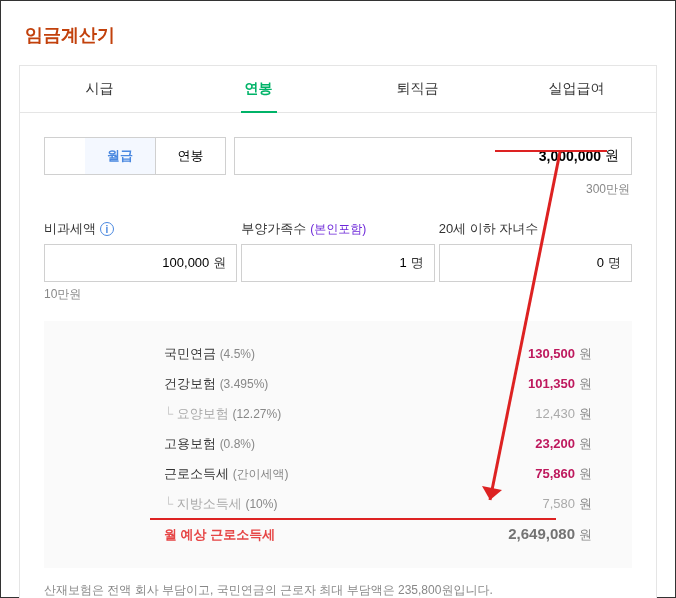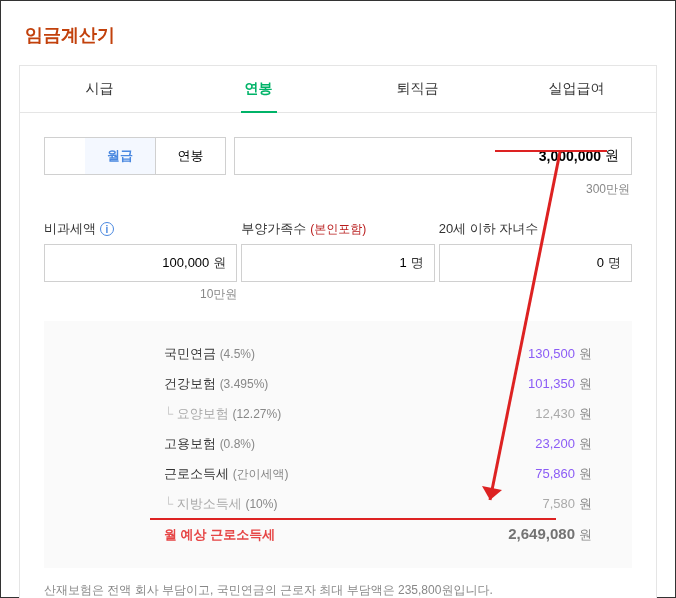--- a/index.html
+++ b/index.html
@@ -16,32 +16,32 @@
 .seg { display:flex; border:1px solid #d0d0d0;padding-left:40px; }
 .seg-btn { width:70px; text-align:center; padding:9px 0; font-size:13px; cursor:pointer; }
 .seg-btn.active { color:#4a88e0; font-weight:bold; background:#f4f8ff; }
 .seg-btn + .seg-btn { border-left:1px solid #d0d0d0; }
 .amount-box { flex:1; margin-left:8px; border:1px solid #d0d0d0; display:flex; align-items:center; justify-content:flex-end; padding:0 12px; font-size:14px; font-weight:bold; }
 .amount-box .unit { font-weight:normal; margin-left:4px; }
 .hint { text-align:right; color:#888; font-size:12px; margin:4px 2px 22px 0; }
 .row2 { display:flex; gap:4px; }
 .field { flex:1; }
 .flabel { font-size:13px; color:#333; margin-bottom:6px; display:flex; align-items:center; gap:4px; }
-.flabel .sub { color:#b91c1c; font-size:12px; }
+.flabel .sub { color:#6d28d9; font-size:12px; }
 .info-icon { display:inline-flex; width:14px; height:14px; border:1px solid #4a88e0; border-radius:50%; align-items:center; justify-content:center; color:#4a88e0; font-size:10px; font-weight:bold; }
 .input { border:1px solid #d0d0d0; padding:9px 10px; text-align:right; font-size:13px; }
 .input .unit { margin-left:4px; color:#333; }
-.hint2 { text-align:right; color:#888; font-size:12px; margin-top:4px; }
+.hint2 { color:#888; font-size:12px; margin-top:4px; }
 .results { background:#fafafa; margin-top:18px; padding:18px 40px 18px 120px; }
 .rrow { display:flex; justify-content:space-between; align-items:center; padding:6px 0; font-size:13px; }
 .rrow .label { color:#333; }
 .rrow .label .pct { color:#888; font-size:12px; }
 .rrow.sub .label { color:#aaa; }
 .rrow.sub .label::before { content:"└ "; color:#ccc; }
-.rrow .val { color:#8b5cf6; font-weight:normal; }
+.rrow .val { color:#be185d; font-weight:bold; }
 .rrow.sub .val { color:#aaa; font-weight:normal; }
 .rrow .unit { font-weight:normal; color:#888; margin-left:4px; }
 .rrow.total .label { color:#e64545; font-weight:bold; }
 .rrow.total .val { color:#737373; font-weight:bold; font-size:15px;margin-left:39px; }
 .rrow.total .unit { color:#888; }
 .footnote { color:#888; font-size:12px; padding:14px 24px 16px 24px; border-top:0; }
 
 
 .ul1 { position:absolute; height:2px; background:#d22; }
 .arrow { position:absolute; }

